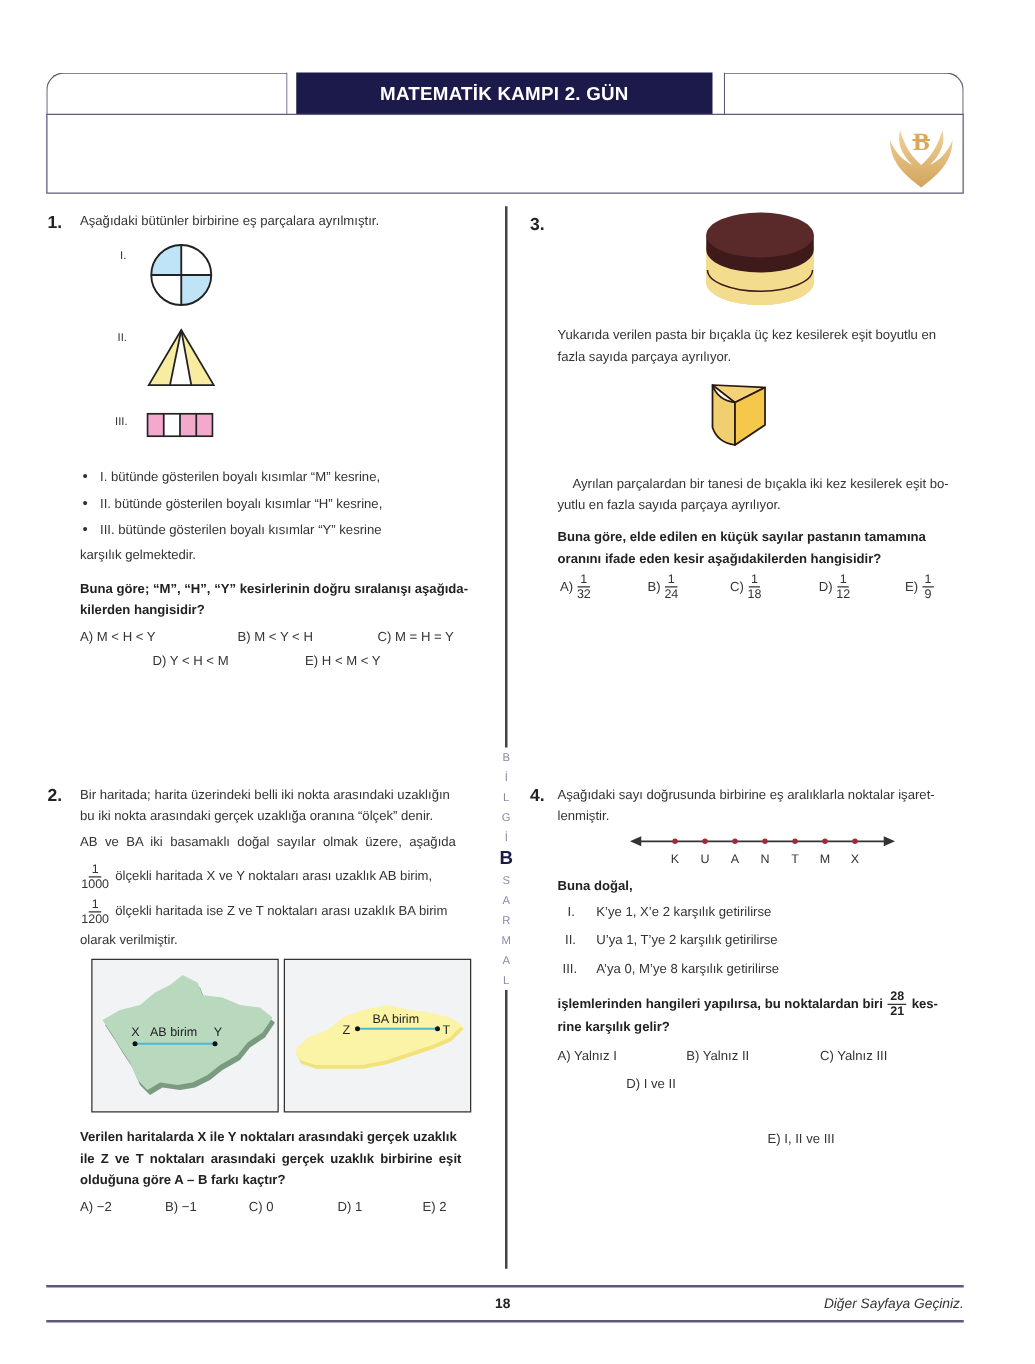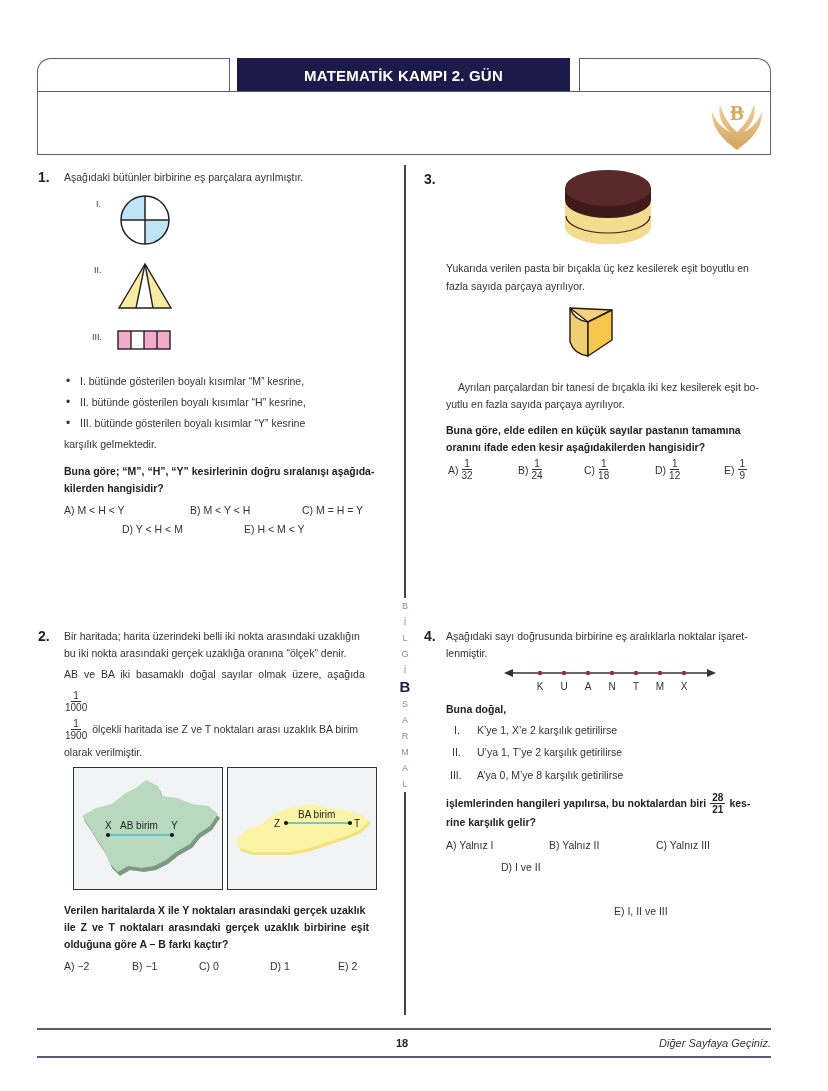--- a/index.html
+++ b/index.html
@@ -130,25 +130,26 @@
   <div class="abs qnum" style="left:38px;top:628px;">2.</div>
   <div class="abs txt" style="left:64px;top:626px;">Bir haritada; harita üzerindeki belli iki nokta arasındaki uzaklığın</div>
   <div class="abs txt" style="left:64px;top:643px;">bu iki nokta arasındaki gerçek uzaklığa oranına “ölçek” denir.</div>
   <div class="abs txt" style="left:64px;top:664px;word-spacing:3px;">AB ve BA iki basamaklı doğal sayılar olmak üzere, aşağıda</div>
 
   <div class="abs txt" style="left:62px;top:690px;display:flex;align-items:center;">
     <span class="frac">
         <span class="num">1</span>
         <span>1000</span>
       </span>
+    <span style="margin-left:2px;">ölçekli haritada X ve Y noktaları arası uzaklık AB birim,</span>
   </div>
   <div class="abs txt" style="left:62px;top:718px;display:flex;align-items:center;">
     <span class="frac">
         <span class="num">1</span>
-        <span>1900</span>
+        <span>1200</span>
       </span>
     <span style="margin-left:2px;">ölçekli haritada ise Z ve T noktaları arası uzaklık BA birim</span>
   </div>
   <div class="abs txt" style="left:64px;top:742px;">olarak verilmiştir.</div>
 
   <div class="abs" style="left:73px;top:767px;width:150px;height:123px;border:1.5px solid #333;background:#f2f3f5;">
     <svg width="147" height="120" viewBox="0 0 147 120">
       <path d="M8 48 L22 40 L38 36 L50 26 L62 20 L72 12 L84 18 L88 28 L104 30 L118 36 L134 38 L144 46 L136 58 L124 66 L116 76 L102 84 L92 92 L80 98 L68 100 L54 98 L44 104 L36 96 L30 82 L22 70 L16 60 Z" fill="#7a9b80" transform="translate(2,4)"></path>
       <path d="M8 48 L22 40 L38 36 L50 26 L62 20 L72 12 L84 18 L88 28 L104 30 L118 36 L134 38 L144 46 L136 58 L124 66 L116 76 L102 84 L92 92 L80 98 L68 100 L54 98 L44 104 L36 96 L30 82 L22 70 L16 60 Z" fill="#b9d9be"></path>
       <line x1="34" y1="67" x2="98" y2="67" stroke="#4bb8d6" stroke-width="1.6"></line>

